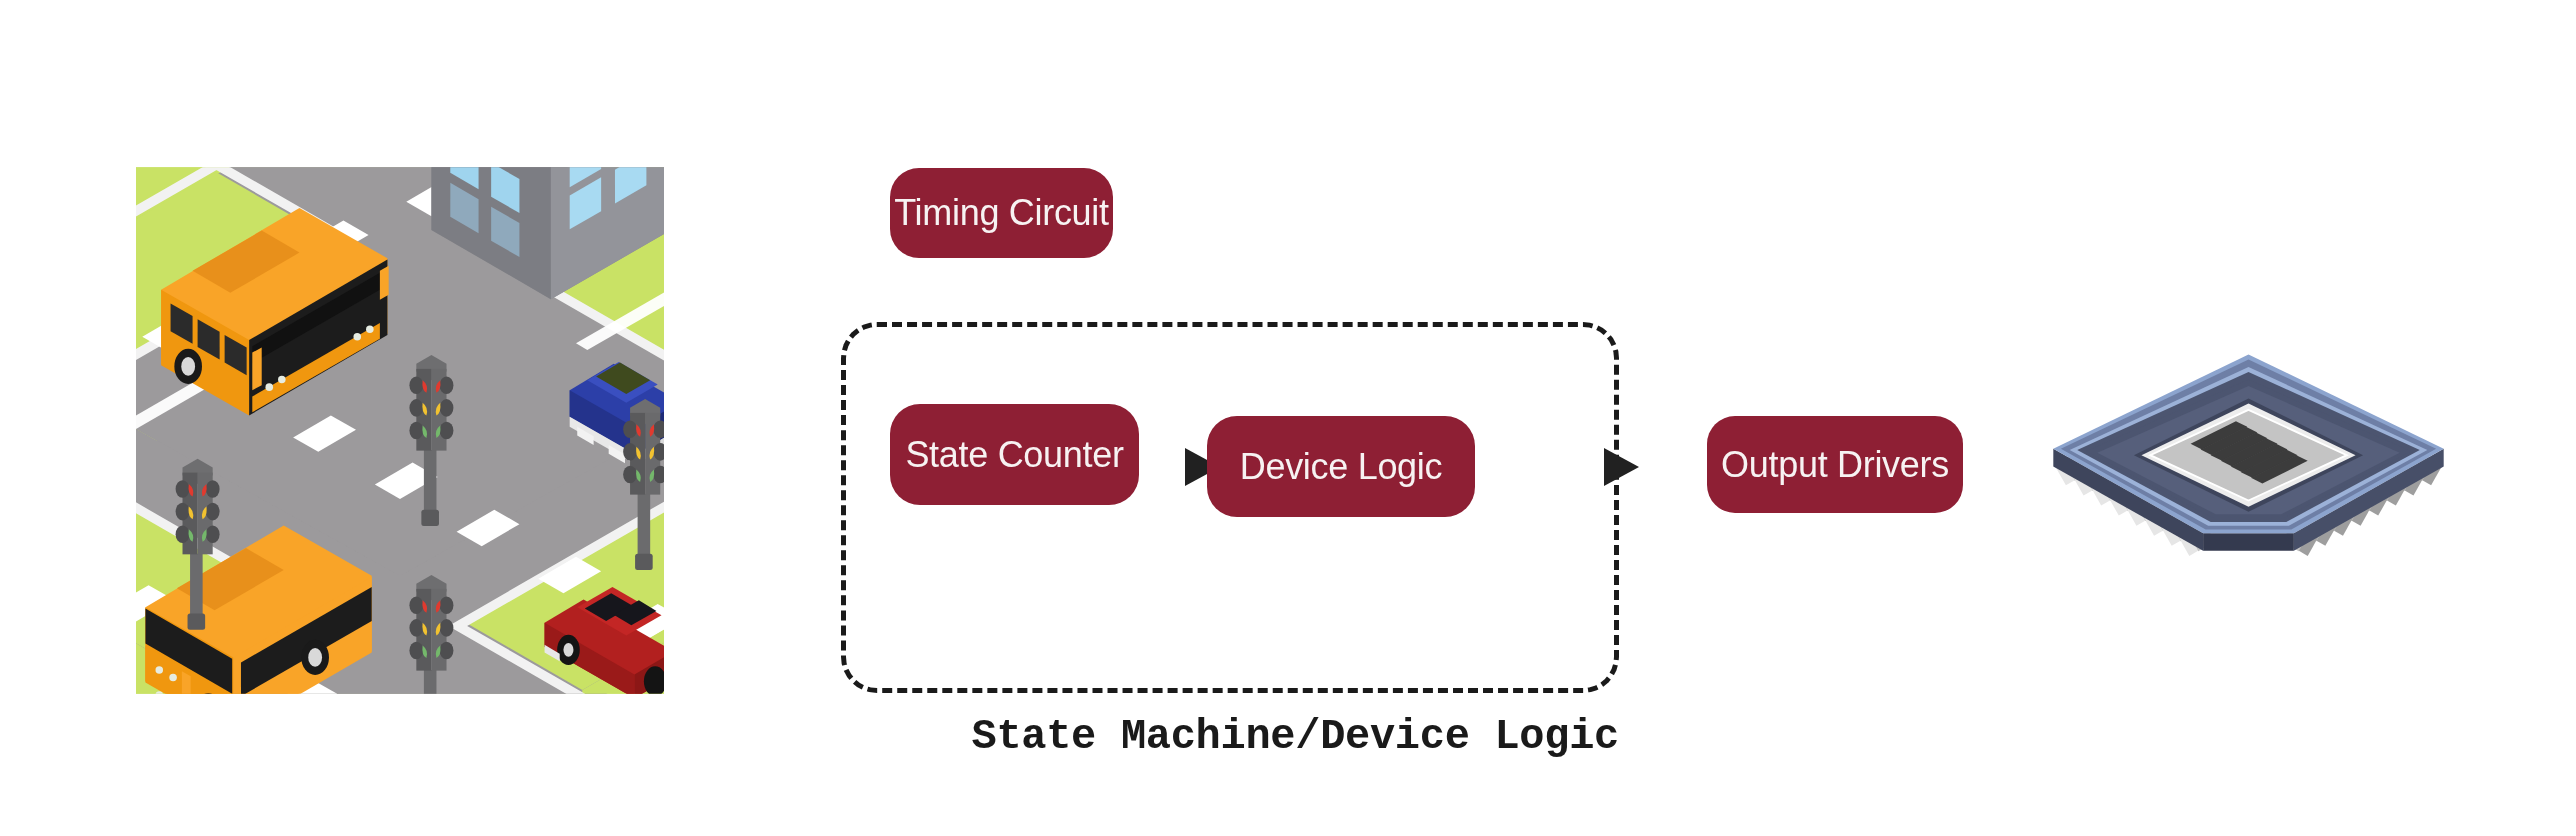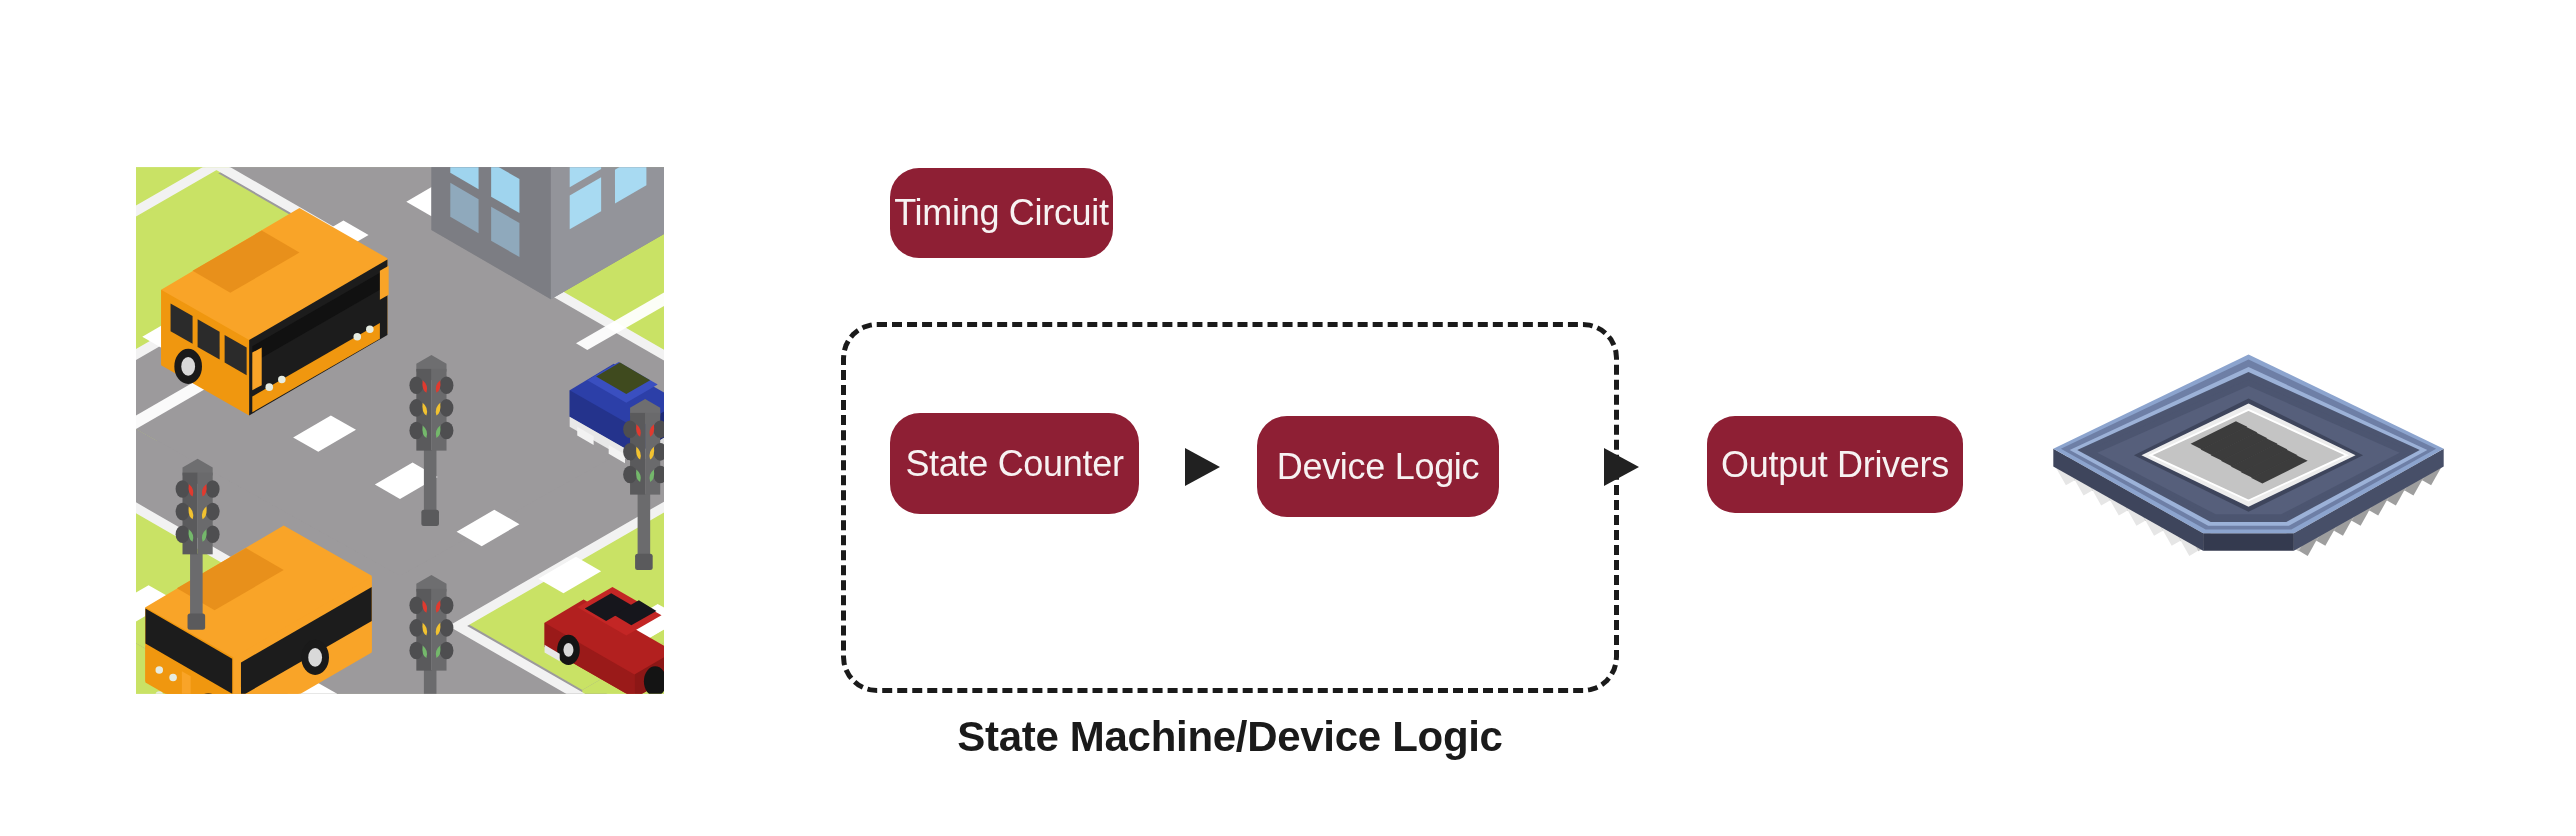--- a/index.html
+++ b/index.html
@@ -46,22 +46,22 @@
     font-size: 36px;
     font-weight: 400;
     letter-spacing: -0.3px;
     white-space: nowrap;
     padding: 0 24px;
     pointer-events: auto;
     cursor: default;
   }
 
   #pill-timing-circuit { left: 890px; top: 168px; width: 223px;  height: 90px; border-radius: 29px; }
-  #pill-state-counter  { left: 890px; top: 413px; width: 249px;  height: 101px; }
-  #pill-device-logic   { left: 1257px; top: 416px; width: 242px;  height: 101px; }
+  #pill-state-counter  { left: 890px; top: 404px; width: 249px;  height: 101px; }
+  #pill-device-logic   { left: 1207px; top: 416px; width: 268px;  height: 101px; }
   #pill-output-drivers { left: 1707px; top: 416px; width: 256px;  height: 97px; border-radius: 28px; }
 
   
   #group-box {
     position: absolute;
     left: 841px;
     top: 322px;
     width: 778px;
     height: 371px;
     box-sizing: border-box;
@@ -69,22 +69,22 @@
     border-radius: 36px;
     background: transparent;
     pointer-events: auto;
   }
 
   #group-caption {
     position: absolute;
     left: 841px;
     top: 713px;
     width: 778px;
-    text-align: center;
-    font-family: Liberation Sans, sans-serif;
+    text-align: right;
+    font-family: Liberation Mono, monospace;
     font-size: 42px;
     font-weight: 700;
     color: #1A1A1A;
     letter-spacing: -0.3px;
     white-space: nowrap;
     pointer-events: auto;
   }
 
   .arrow {
     position: absolute;

